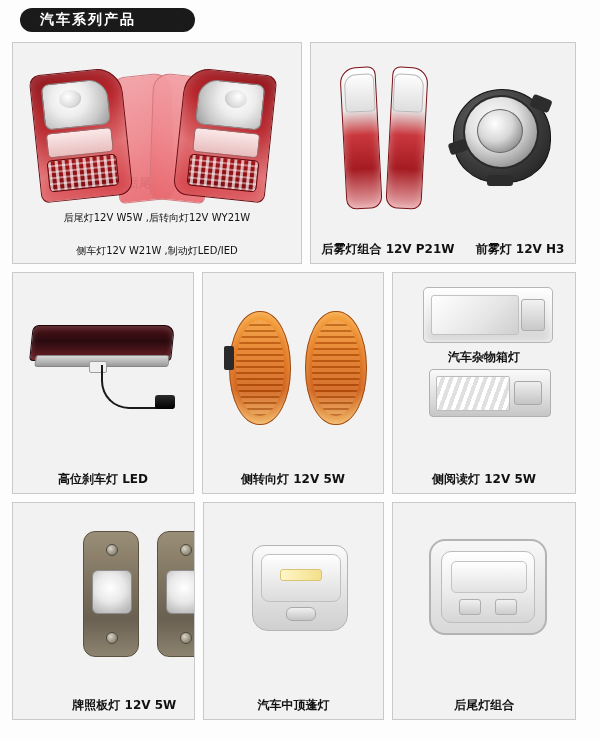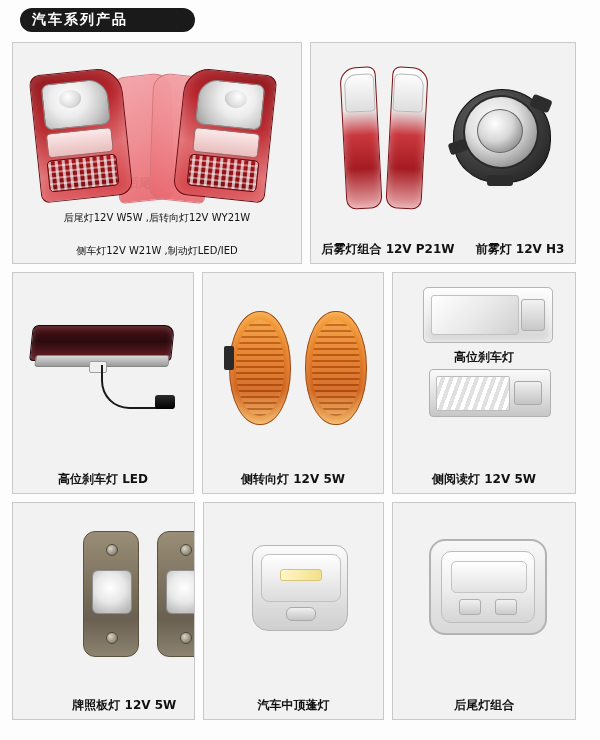--- a/index.html
+++ b/index.html
@@ -26,21 +26,21 @@
   .header {
     position: absolute;
     left: 20px;
     top: 8px;
     width: 175px;
     height: 24px;
     background: #1a1a1a;
     border-radius: 12px;
     display: flex;
     align-items: center;
-    padding-left: 12px;
+    padding-left: 20px;
     box-sizing: border-box;
   }
   .header-title {
     color: #ffffff;
     font-size: 14px;
     letter-spacing: 2px;
     font-weight: bold;
     font-family: "DejaVu Sans", sans-serif;
   }
   
@@ -463,21 +463,21 @@
         </div>
       </div>
 
       <div class="panel r2c3">
         <div class="panel-art">
           <div class="glove">
             <div class="glove-body"></div>
             <div class="glove-lens"></div>
             <div class="glove-sw"></div>
           </div>
-          <div style="position:absolute; left:0; top:76px; width:100%; text-align:center; font-size:12px; font-weight:bold; font-family:'DejaVu Sans', sans-serif;">高位刹车灯</div>
+          <div style="position:absolute; left:0; top:76px; width:100%; text-align:center; font-size:12px; font-weight:bold; font-family:'DejaVu Sans', sans-serif;">汽车杂物箱灯</div>
           <div class="reading">
             <div class="reading-body"></div>
             <div class="reading-lens"></div>
             <div class="reading-sw"></div>
           </div>
         </div>
         <div class="caption">
           <div class="big">侧阅读灯  12V 5W</div>
         </div>
       </div>

